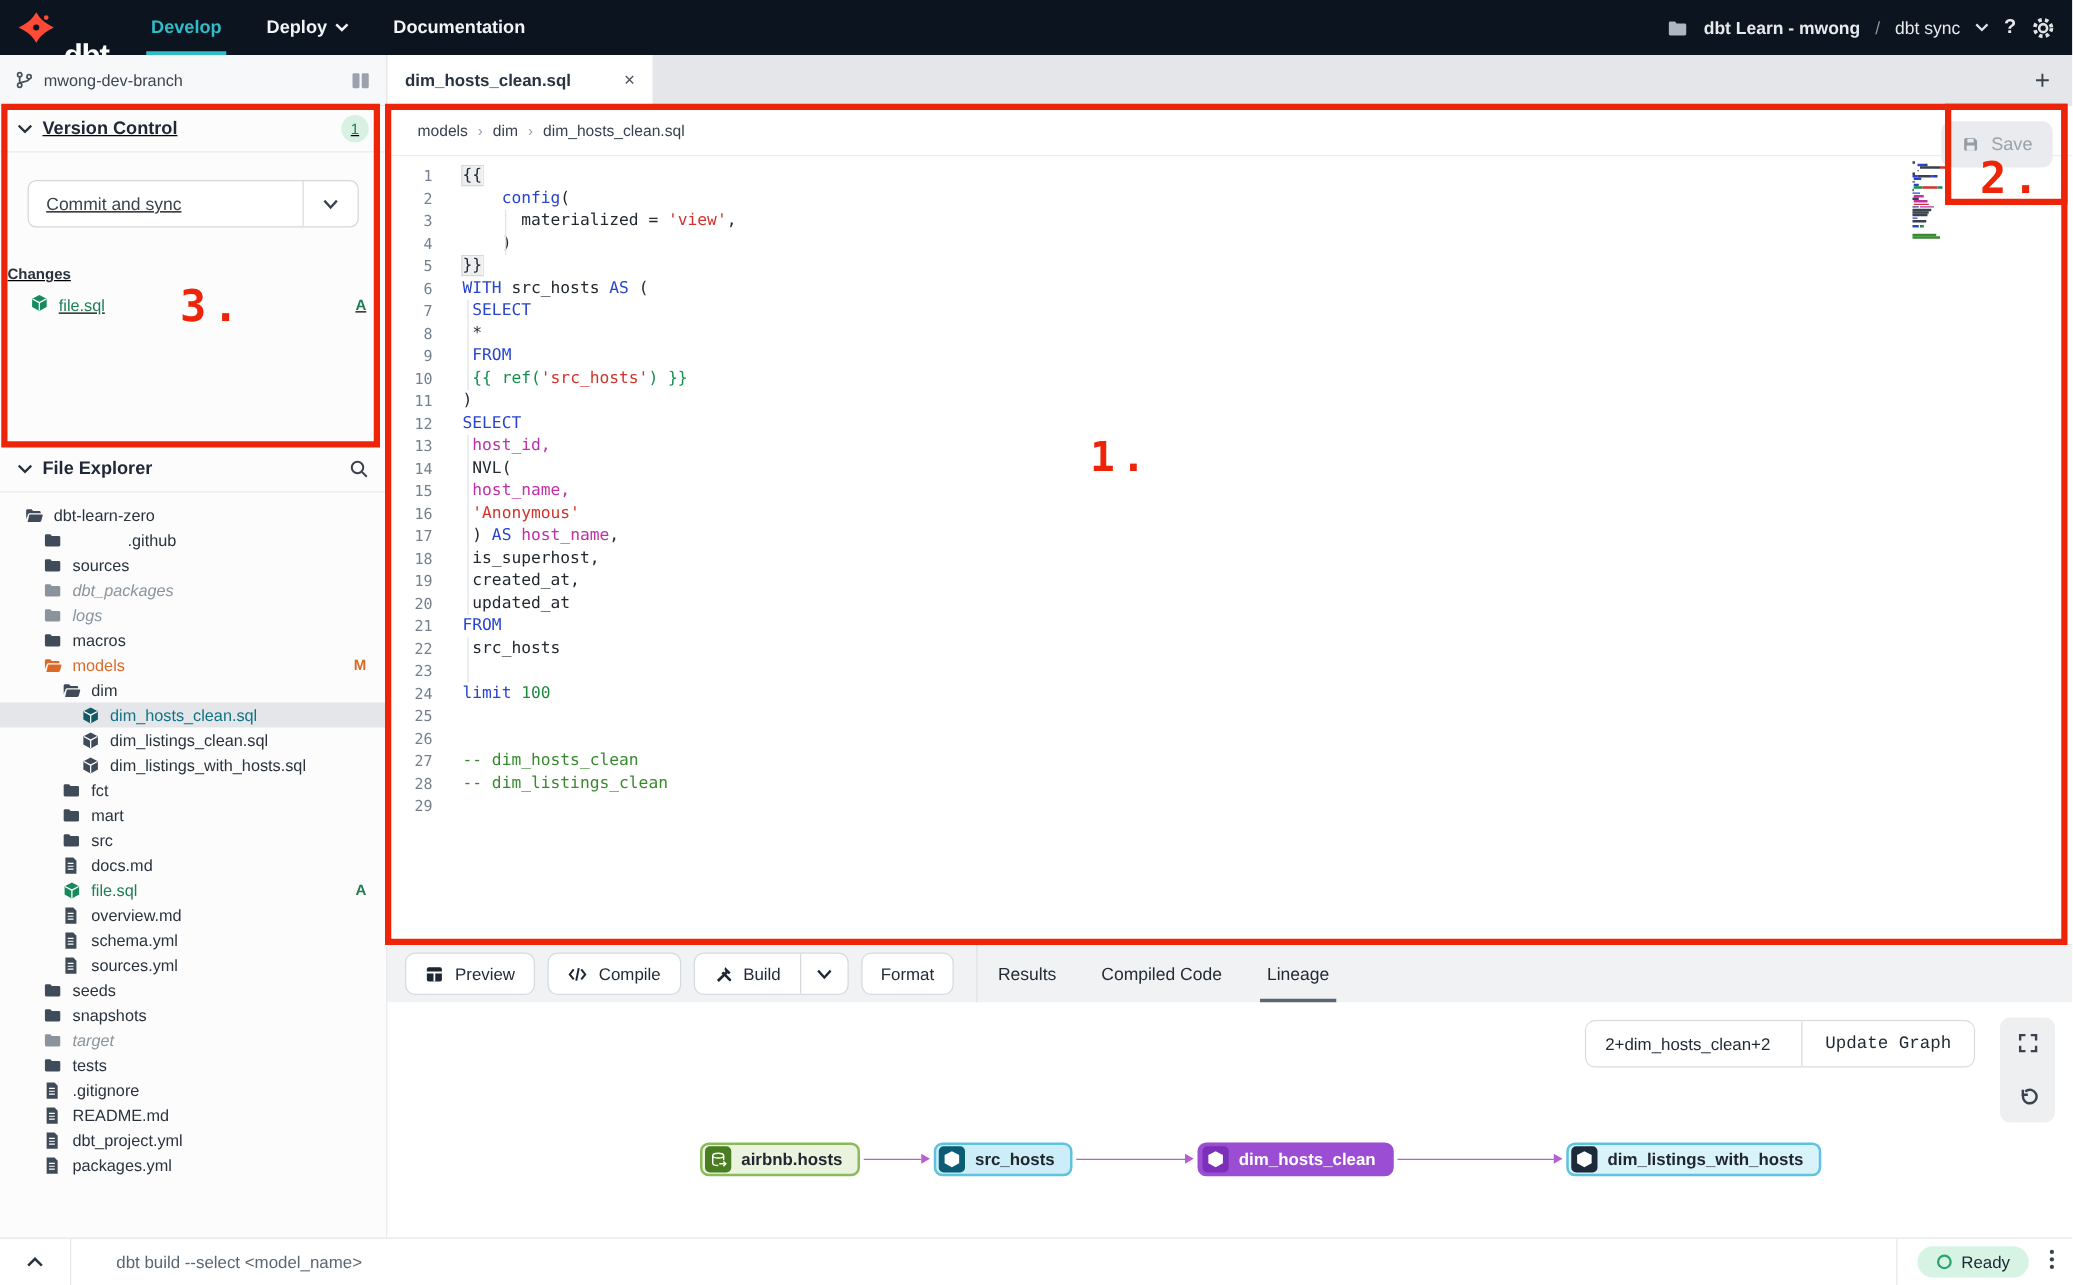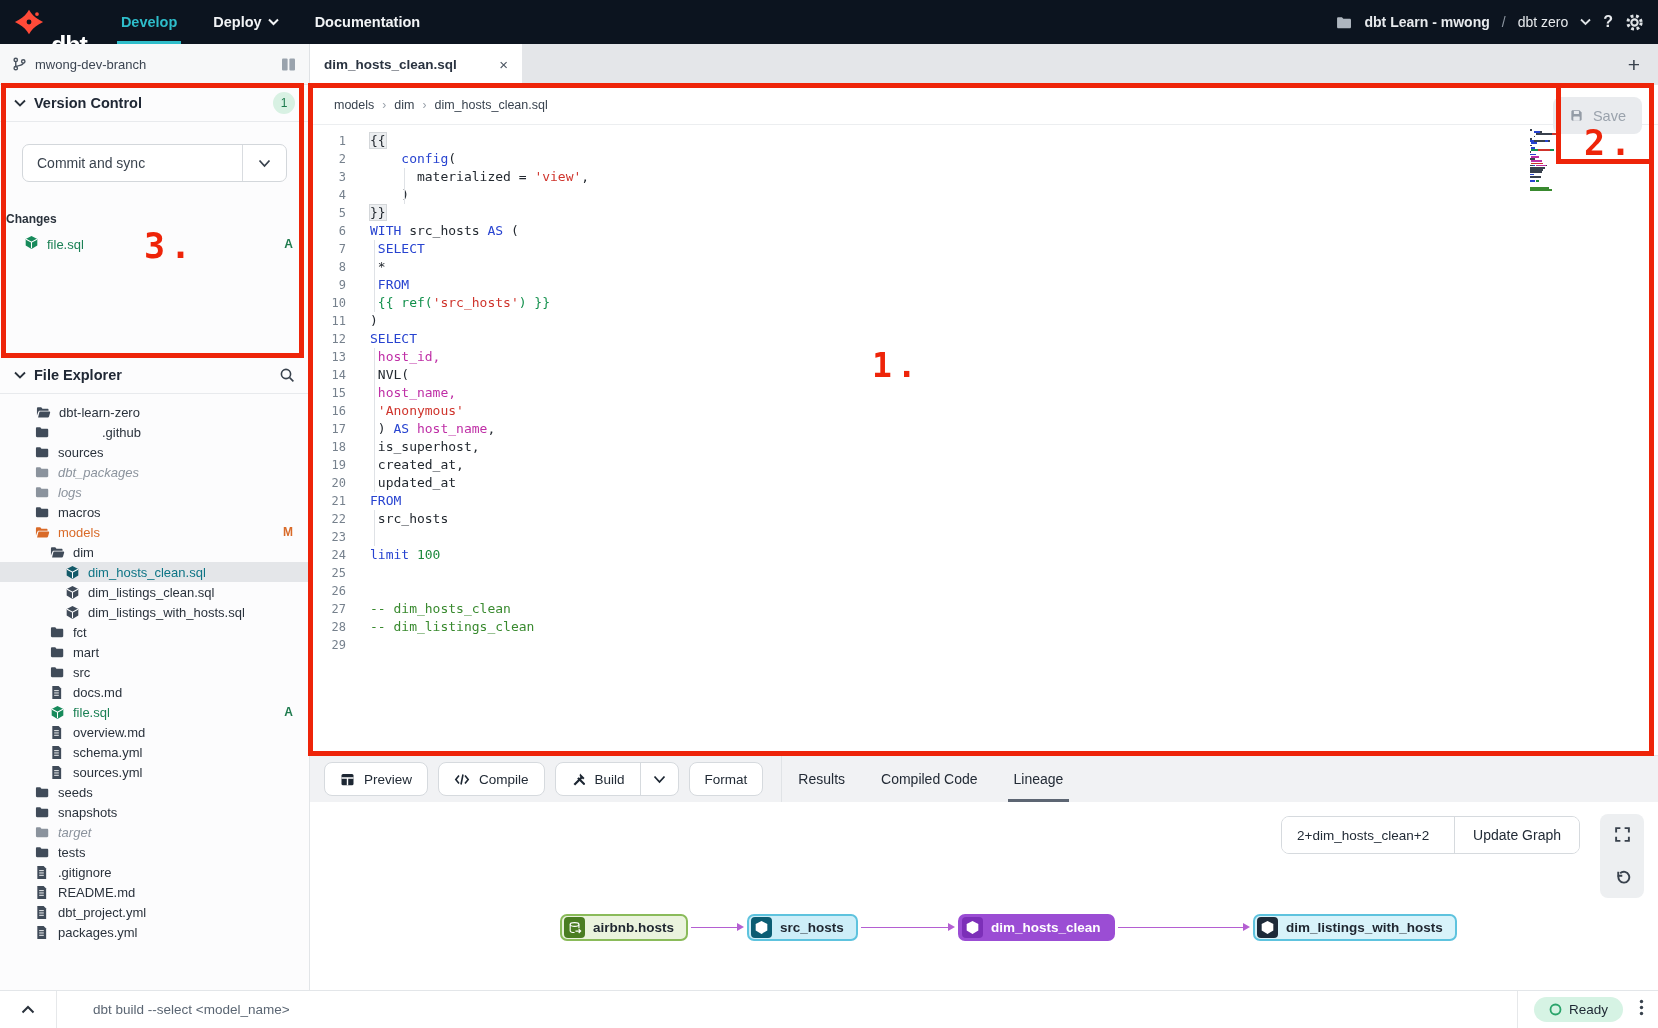--- a/index.html
+++ b/index.html
@@ -38,21 +38,21 @@
   .side-title{font-size:14.5px;font-weight:bold;color:#202835;flex:1;}
   .side-divider{height:1px;background:#e8eaed;}
   .vc-badge{width:22px;height:22px;border-radius:50%;background:var(--badge-green-bg);color:var(--badge-green-text);font-size:12px;display:flex;align-items:center;justify-content:center;}
   .commit-btn{margin:22px;height:38px;display:flex;border:1px solid #d3d7db;border-radius:7px;background:#fff;overflow:hidden;cursor:pointer;text-align:center;}
   .commit-main{flex:1;display:flex;align-items:center;padding-left:14px;font-size:14px;color:#3a434e;}
   .commit-caret{width:44px;border-left:1px solid #d9dce0;display:flex;align-items:center;justify-content:center;color:#39424d;}
   .changes-label{font-size:12px;font-weight:bold;color:#2a323c;padding:8px 6px 6px 6px;}
   .change-row{display:flex;align-items:center;gap:8px;padding:3px 16px 3px 24px;font-size:13px;cursor:pointer;}
   .change-name{color:var(--file-green);flex:1;}
   .change-status{color:var(--badge-green-text);font-weight:bold;font-size:12px;}
-  .vc-block{height:272px;}
+  .vc-block{height:272px;text-decoration:underline;}
   .tree{padding:8px 0 0 0;}
   .tree-row{display:flex;align-items:center;height:20px;font-size:13px;color:#2a323c;cursor:pointer;padding-right:16px;}
   .tree-row.selected{background:#e4e6e9;}
   .tree-row .tree-icon{display:inline-flex;width:15px;margin-right:8px;color:#404b59;flex:none;}
   .tree-row.muted{color:#8b939d;font-style:italic;}
   .tree-row.muted .tree-icon{color:#8b939d;}
   .tree-row.accent-orange{color:var(--models-orange);}
   .tree-row.accent-orange .tree-icon{color:var(--models-orange);}
   .tree-row.accent-teal{color:var(--selected-teal);}
   .tree-row.accent-teal .tree-icon{color:#135a69;}
@@ -95,21 +95,21 @@
   .tb-split .caret{border-left:1px solid #d6dade;width:38px;display:flex;align-items:center;justify-content:center;color:#1d2733;cursor:pointer;}
   .tb-divider{width:1px;height:47px;background:#e0e3e6;margin:0 16px 0 8px;}
   .result-tabs{display:flex;gap:36px;height:100%;}
   .rtab{position:relative;display:flex;align-items:center;font-size:14px;color:#232b36;cursor:pointer;}
   .rtab.active::after{content:"";position:absolute;left:-6px;right:-6px;bottom:0;height:3px;background:#5d6673;}
 
   
   .lineage{position:relative;flex:1;background:#fff;}
   .selector-group{position:absolute;top:14px;right:78px;height:38px;display:flex;border:1px solid #d6dade;border-radius:8px;background:#fff;overflow:hidden;}
   .selector-input{border:none;outline:none;width:172px;padding:0 15px;font-size:13.5px;color:#222b36;font-family:"Liberation Sans",sans-serif;}
-  .update-btn{border:none;border-left:1px solid #d6dade;background:#fff;padding:0 18px;font-size:14px;color:#222b36;font-family:Liberation Sans, sans-serif;cursor:pointer;text-align:center;}
+  .update-btn{border:none;border-left:1px solid #d6dade;background:#fff;padding:0 18px;font-size:14px;color:#222b36;font-family:Liberation Mono, monospace;cursor:pointer;text-align:center;}
   .graph-tools{position:absolute;top:12px;right:14px;width:44px;padding:12px 0 12px 0;background:#edeff1;border-radius:8px;display:flex;flex-direction:column;align-items:center;gap:26px;color:#39424d;}
   .graph-tools .icon{cursor:pointer;}
   .graph{position:absolute;left:0;top:0;width:100%;height:100%;}
   .lnode{position:absolute;top:112px;height:27px;display:inline-flex;align-items:center;border-radius:7px;border:2px solid;padding:0 12px 0 2px;gap:8px;font-size:13.5px;font-weight:bold;cursor:pointer;z-index:2;}
   .lnode .nicon{width:21px;height:21px;border-radius:4px;display:flex;align-items:center;justify-content:center;color:#fff;flex:none;}
   .lnode.green{background:var(--node-green-bg);border-color:var(--node-green-border);color:#1f2630;}
   .lnode.green .nicon{background:var(--node-green-icon);}
   .lnode.cyan{background:var(--node-cyan-bg);border-color:var(--node-cyan-border);color:#1f2630;}
   .lnode.cyan .nicon{background:var(--node-cyan-icon);}
   .lnode.purple{background:var(--node-purple);border-color:var(--node-purple);color:#fff;}
@@ -172,21 +172,21 @@
       </div>
     </div>
     <div class="topbar-right">
       <span class="icon">
         <svg width="17" height="15" viewBox="0 0 16 14">
             <path fill="#aeb6bf" d="M1 3.2C1 2.5 1.5 2 2.2 2h3.4l1.3 1.5h6c.7 0 1.2.5 1.2 1.2v6.6c0 .7-.5 1.2-1.2 1.2H2.2c-.7 0-1.2-.5-1.2-1.2V3.2z"></path>
           </svg>
       </span>
       <span class="proj-name">dbt Learn - mwong</span>
       <span class="proj-sep">/</span>
-      <span>dbt zero</span>
+      <span>dbt sync</span>
       <span class="icon">
           <svg width="11" height="8" viewBox="0 0 11 8">
             <path d="M1 1.5l4.5 4.5L10 1.5" fill="none" stroke="#dfe3e6" stroke-width="1.8"></path>
           </svg>
         </span>
       <span class="help-q">?</span>
       <span class="icon">
         <svg width="19" height="19" viewBox="0 0 18 18">
             <circle cx="9" cy="9" r="3" fill="none" stroke="#dfe3e6" stroke-width="2"></circle>
             <circle cx="9" cy="9" r="6.3" fill="none" stroke="#dfe3e6" stroke-width="2.8" stroke-dasharray="2.7 2.45"></circle>
@@ -265,21 +265,21 @@
       <span class="side-title">File Explorer</span>
       <span class="icon">
           <svg width="16" height="16" viewBox="0 0 16 16">
             <circle cx="7" cy="7" r="4.6" fill="none" stroke="#39424d" stroke-width="1.6"></circle>
             <path d="M10.6 10.6L14.4 14.4" stroke="#39424d" stroke-width="1.6"></path>
           </svg>
         </span>
     </div>
     <div class="side-divider"></div>
     <div class="tree" id="file-tree">
-        <div class="tree-row" style="padding-left: 36px;">
+        <div class="tree-row" style="padding-left: 20px;">
           <span class="tree-icon">
             <svg width="15" height="14" viewBox="0 0 16 14">
               <path fill="currentColor" d="M1 3.2C1 2.5 1.5 2 2.2 2h3.4l1.3 1.5h5.4c.6 0 1.1.5 1.1 1.1v1H4.1c-.7 0-1.4.5-1.6 1.2L1 10.6V3.2z"></path>
               <path fill="currentColor" d="M4.2 6.5h10.2c.5 0 .8.4.7.9l-1.2 4.5c-.2.6-.7 1-1.3 1H2.2l1.3-5.5c.1-.5.4-.9.7-.9z"></path>
             </svg>
           </span>
           <span>dbt-learn-zero</span>
         </div>
         <div class="tree-row" style="padding-left: 35px; gap: 44px;">
           <span class="tree-icon">

